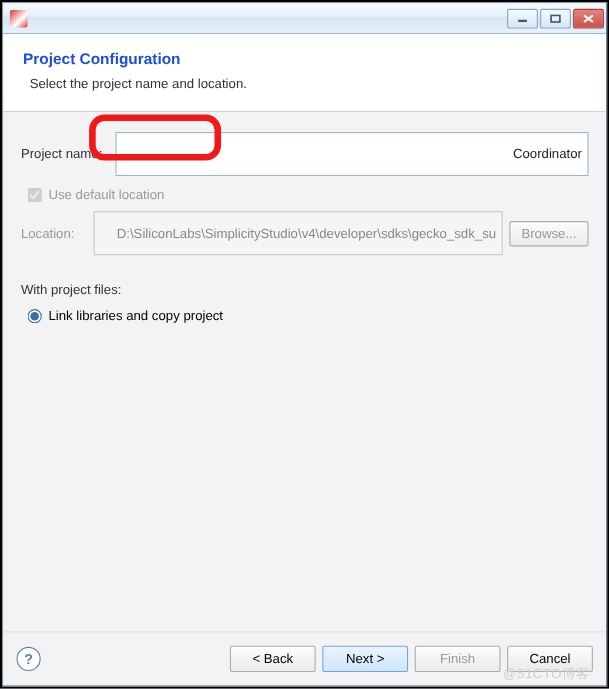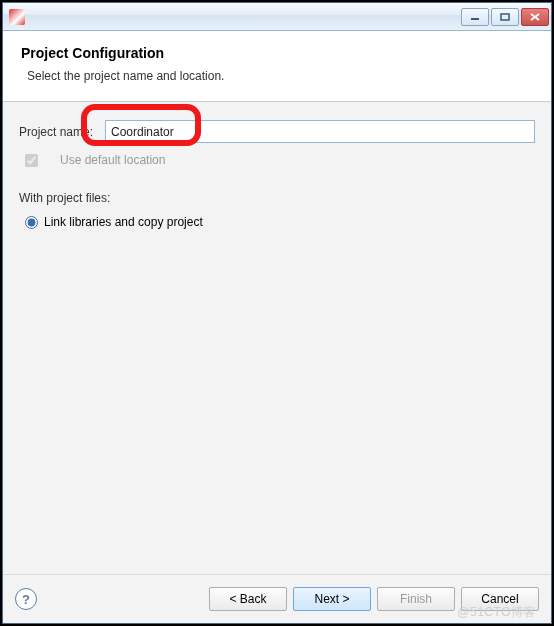--- a/index.html
+++ b/index.html
@@ -44,44 +44,45 @@
     border-radius: 2px;
     display: flex; align-items: center; justify-content: center;
   }
   .win-btn.close { background: linear-gradient(to bottom,#e7817c,#c9524f); border-color:#a63e3b; }
   .win-btn svg { display:block; }
   .header {
     background: #fff;
     padding: 14px 18px 18px 18px;
     border-bottom: 1px solid #ccc;
   }
-  .header h1 { font-size: 14px; font-weight: bold; color:#000000; }
+  .header h1 { font-size: 14px; font-weight: bold; color:#1d4ed8; }
   .header p { margin-top: 8px; font-size: 12px; color:#333; padding-left: 6px;}
   .content {
     flex: 1;
     background: #f3f3f3;
     position: relative;
     padding: 18px 16px 0 16px;
     border-bottom: 1px solid #ddd;
   }
   .row { display: flex; align-items: center; margin-bottom: 10px; }
   .row label { color:#333; }
   .field-label { width: 86px; }
   .text-input {
     flex: 1;
-    height: 23px;
+    height: 40px;
     border: 1px solid #96b4d4;
     background:#fff;
     padding: 2px 5px;
     font-size: 12px;
     color:#222;
     outline: none;
+    text-align: right;
   }
   .text-input.disabled { background:#f5f5f5; border-color:#c8c8c8; color:#888;}
-  .checkbox-row { margin: 10px 0 8px 6px; display:flex; align-items:center; gap:22px; color:#9a9a9a;}
+  .checkbox-row { margin: 10px 0 8px 6px; display:flex; align-items:center; gap:6px; color:#9a9a9a;}
   .checkbox-row input { accent-color: #888;}
   .loc-row { display:flex; align-items:center; gap:6px; margin-bottom:14px;}
   .loc-row .field-label { width:60px; color:#9a9a9a;}
   .btn {
     height: 23px;
     min-width: 60px;
     padding: 0 10px;
     border: 1px solid #adadad;
     background: linear-gradient(to bottom,#fdfdfd,#eaeaea);
     font-size: 12px;
@@ -164,20 +165,25 @@
     <div class="row">
       <label class="field-label">Project name:</label>
       <input type="text" class="text-input" value="Coordinator" style="">
     </div>
 
     <div class="checkbox-row disabled">
       <input type="checkbox" checked="" disabled="" style="">
       <label>Use default location</label>
     </div>
 
+    <div class="loc-row disabled">
+      <label class="field-label">Location:</label>
+      <input type="text" class="text-input disabled" disabled="" value="D:\SiliconLabs\SimplicityStudio\v4\developer\sdks\gecko_sdk_su" style="">
+      <button class="btn" disabled="">Browse...</button>
+    </div>
 
     <div class="section-label">With project files:</div>
 
     <div class="radio-row">
       <input type="radio" checked="" style="">
       <label>Link libraries and copy project</label>
     </div>
 
     <div class="highlight-box" style="left:78px; top:2px; width:120px; height:42px;"></div>
   </div>

